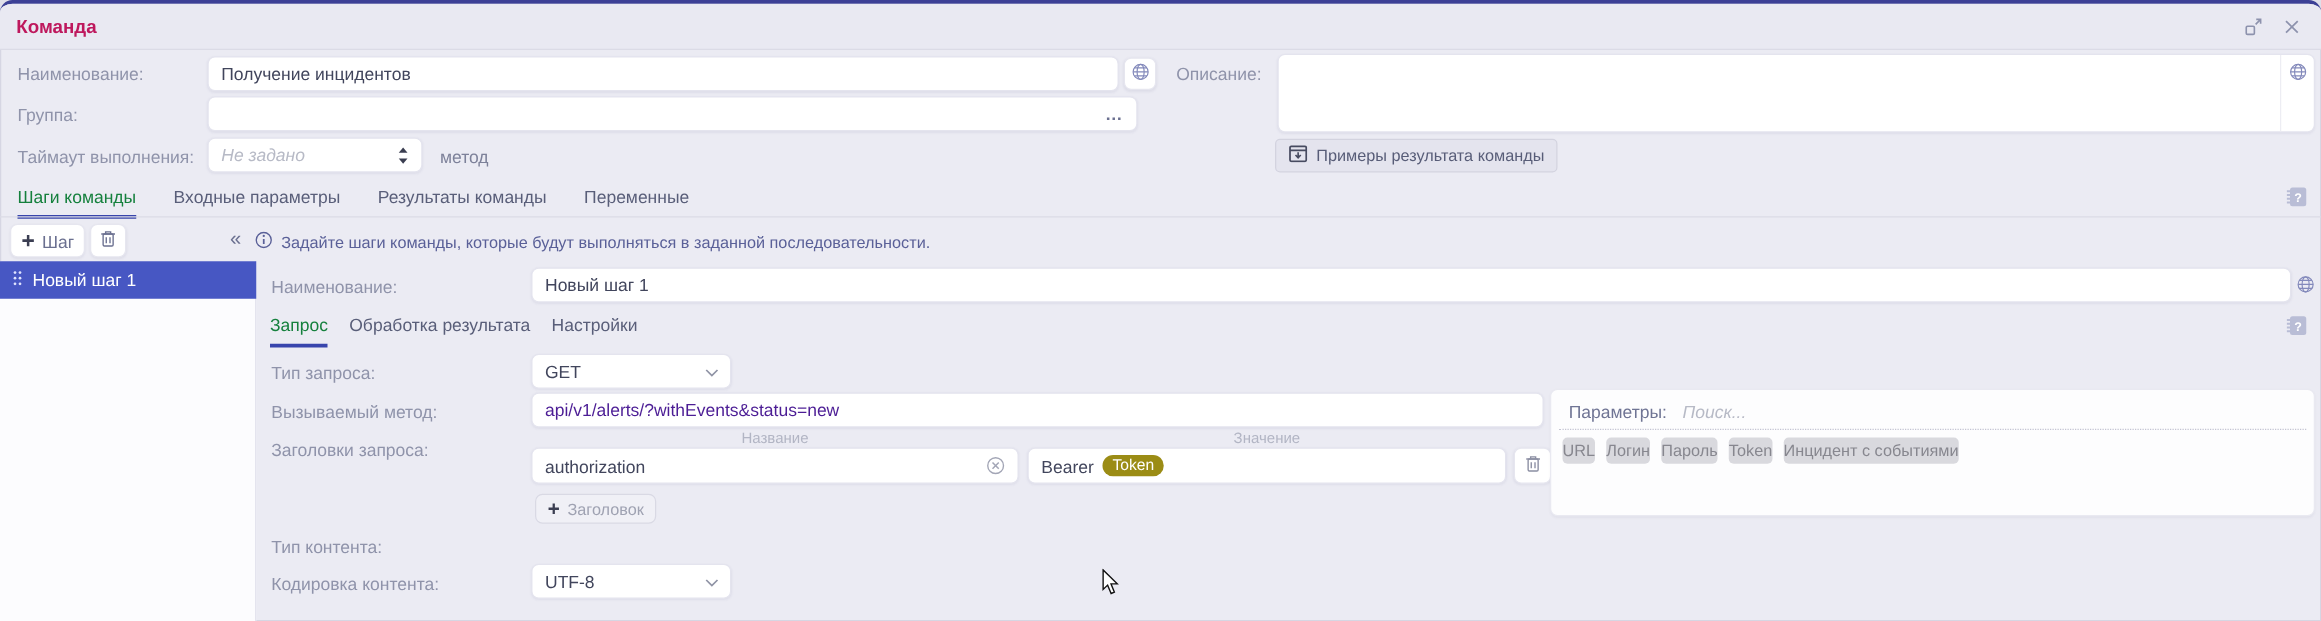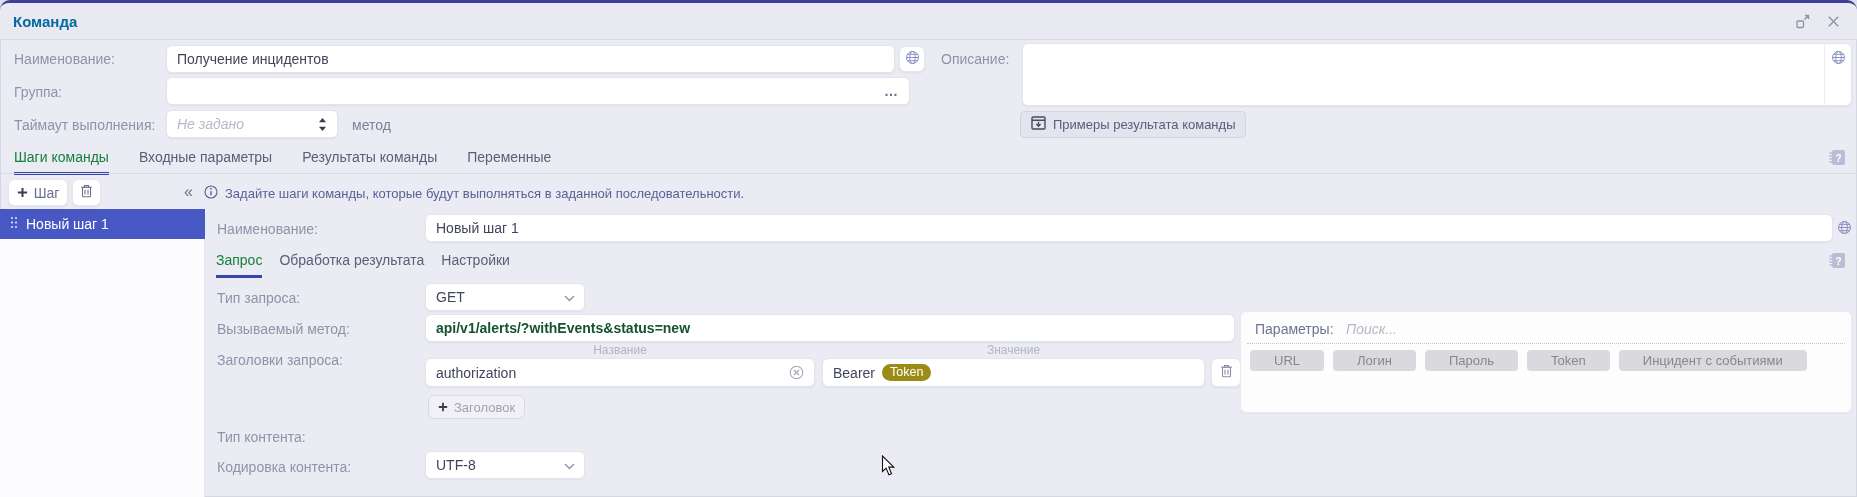--- a/index.html
+++ b/index.html
@@ -2,21 +2,21 @@
 <html><head>
 <meta charset="utf-8">
 <style>
   html,body{margin:0;padding:0;width:1857px;height:497px;overflow:hidden;
     font-family:"Liberation Sans","DejaVu Sans",sans-serif;background:#dfdfe9;}
   .frame{position:absolute;inset:0;background:#ebebf3;border-top:3px solid #3c4096;
     border-radius:10px 10px 0 0;box-shadow:inset 0 0 0 1px #d6d6e3;overflow:hidden;box-sizing:border-box;}
   .abs{position:absolute;}
   .titlebar{position:absolute;left:0;right:0;top:0;height:37px;border-bottom:1px solid #dbdbe6;
     display:flex;align-items:center;padding:0 13px;box-sizing:border-box;background:#e9e9f2;}
-  .title{font-size:15px;font-weight:bold;color:#0369a1;}
+  .title{font-size:15px;font-weight:bold;color:#be185d;}
   .win-icons{margin-left:auto;display:flex;align-items:center;gap:15px;margin-right:3px;}
   .icon-btn{display:flex;align-items:center;justify-content:center;cursor:pointer;background:none;border:none;padding:0;}
   .lbl{position:absolute;color:#8f93aa;font-size:14px;white-space:nowrap;}
   .inp{position:absolute;background:#fff;border:1px solid #e4e4ee;border-radius:6px;
     box-shadow:0 1px 2px rgba(60,60,110,.07);font-size:14px;color:#41455c;
     display:flex;align-items:center;padding:0 10px;box-sizing:border-box;}
   .inp input{border:none;outline:none;background:transparent;font:inherit;color:inherit;width:100%;padding:0;}
   .inp input::placeholder{color:#b7bac6;font-style:italic;}
   .gray-val{color:#9295a8;}
   .wbtn{position:absolute;background:#fff;border:1px solid #e6e6ef;border-radius:6px;
@@ -39,21 +39,21 @@
   .addh{position:absolute;background:#f0f0f6;border:1px solid #d9d9e4;border-radius:6px;height:24px;
     display:flex;align-items:center;gap:6px;padding:0 9px;font-size:13px;color:#9fa2b2;cursor:pointer;box-sizing:border-box;}
   .panel{position:absolute;left:1240px;top:308px;width:612px;height:102px;background:#fdfdfe;
     border:1px solid #e9e9f1;border-radius:6px;box-shadow:0 1px 2px rgba(60,60,110,.06);box-sizing:border-box;}
   .panel-label{position:absolute;left:14px;top:9px;font-size:14px;color:#6f7494;}
   .panel-search{position:absolute;left:103px;top:8px;width:220px;border:none;outline:none;background:transparent;
     font:italic 14px "Liberation Sans",sans-serif;color:#41455c;}
   .panel-search::placeholder{color:#b7bac6;font-style:italic;}
   .panel-sep{position:absolute;left:6px;right:6px;top:31px;border-top:1px dotted #c4c4d2;}
   .chips{position:absolute;left:9px;top:38px;display:flex;gap:9px;}
-  .chip{background:#d9d9de;color:#87878f;border-radius:4px;padding:3px 24px;font-size:13px;white-space:nowrap;cursor:pointer;}
+  .chip{background:#d9d9de;color:#87878f;border-radius:4px;padding:3px 0;font-size:13px;white-space:nowrap;cursor:pointer;}
   .chev{position:absolute;right:9px;top:50%;transform:translateY(-50%);}
   .select{cursor:pointer;}
   .desc-box{position:absolute;left:1022px;top:40px;width:830px;height:63px;background:#fff;
     border:1px solid #e4e4ee;border-radius:6px;box-shadow:0 1px 2px rgba(60,60,110,.07);display:flex;box-sizing:border-box;}
   .desc-box textarea{flex:1;border:none;outline:none;resize:none;background:transparent;
     font:14px "Liberation Sans",sans-serif;color:#41455c;padding:6px 8px;}
   .desc-gutter{width:26px;border-left:1px solid #ededf3;display:flex;justify-content:center;padding-top:6px;}
   .more-dots{margin-left:auto;color:#6b7090;font-weight:bold;letter-spacing:1px;cursor:pointer;}
   .spin{margin-left:auto;display:flex;align-items:center;cursor:pointer;}
 </style>
@@ -227,21 +227,21 @@
     <span>GET</span>
     <span class="chev">
       <svg width="11" height="7" viewBox="0 0 11 7" fill="none" stroke="#8f93a5" stroke-width="1.4">
           <path d="M1 1l4.5 4.5L10 1"></path>
         </svg>
     </span>
   </div>
 
   <div class="lbl" style="left:217px;top:318px">Вызываемый метод:</div>
   <div class="inp" style="left:425px;top:311px;width:810px;height:28px">
-    <input class="gray-val" style="color: #14532d; font-weight: bold;" value="api/v1/alerts/?withEvents&amp;status=new">
+    <input class="gray-val" style="color: #4c1d95;" value="api/v1/alerts/?withEvents&amp;status=new">
   </div>
 
   <div class="lbl" style="left:217px;top:349px">Заголовки запроса:</div>
   <div class="colhdr" style="left:822px;top:340px;width:383px">Значение</div>
   <div class="colhdr" style="left:425px;top:340px;width:390px">Название</div>
 
   <div class="inp" style="left:425px;top:355px;width:390px;height:29px">
     <input value="authorization" style="">
     <span class="icon-btn">
       <svg width="15" height="15" viewBox="0 0 15 15" fill="none" stroke="#a3a6b6">

